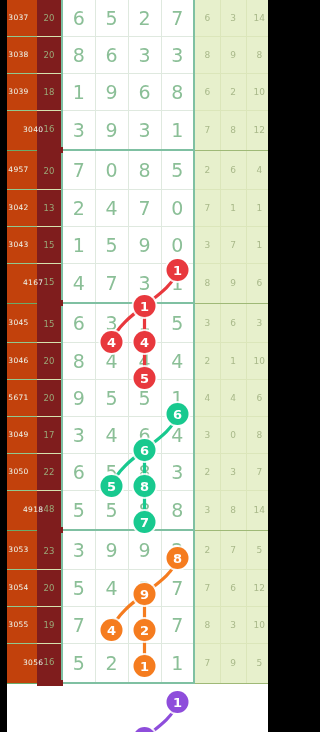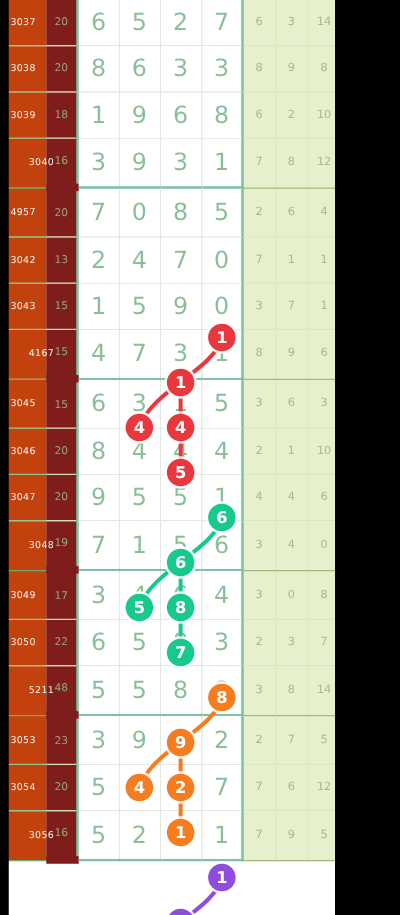--- a/index.html
+++ b/index.html
@@ -192,42 +192,31 @@
           <td class="sum">20</td>
           <td class="dig first">8</td>
           <td class="dig">4</td>
           <td class="dig">4</td>
           <td class="dig last">4</td>
           <td class="st">2</td>
           <td class="st">1</td>
           <td class="st lastcol">10</td>
         </tr>
         <tr>
-          <td class="idx">3047</td>
+          <td class="idx">5671</td>
           <td class="sum">20</td>
           <td class="dig first">9</td>
           <td class="dig">5</td>
           <td class="dig">5</td>
           <td class="dig last">1</td>
           <td class="st">4</td>
           <td class="st">4</td>
           <td class="st lastcol">6</td>
         </tr>
         <tr>
-          <td class="idx grp">3048</td>
-          <td class="sum grp">19</td>
-          <td class="dig grp first">7</td>
-          <td class="dig grp">1</td>
-          <td class="dig grp">5</td>
-          <td class="dig grp last">6</td>
-          <td class="st grp">3</td>
-          <td class="st grp">4</td>
-          <td class="st grp lastcol">0</td>
-        </tr>
-        <tr>
           <td class="idx">3049</td>
           <td class="sum">17</td>
           <td class="dig first">3</td>
           <td class="dig">4</td>
           <td class="dig">6</td>
           <td class="dig last">4</td>
           <td class="st">3</td>
           <td class="st">0</td>
           <td class="st lastcol">8</td>
         </tr>
@@ -236,21 +225,21 @@
           <td class="sum">22</td>
           <td class="dig first">6</td>
           <td class="dig">5</td>
           <td class="dig">8</td>
           <td class="dig last">3</td>
           <td class="st">2</td>
           <td class="st">3</td>
           <td class="st lastcol">7</td>
         </tr>
         <tr>
-          <td class="idx grp">5211</td>
+          <td class="idx grp">4918</td>
           <td class="sum grp">48</td>
           <td class="dig grp first">5</td>
           <td class="dig grp">5</td>
           <td class="dig grp">8</td>
           <td class="dig grp last">8</td>
           <td class="st grp">3</td>
           <td class="st grp">8</td>
           <td class="st grp lastcol">14</td>
         </tr>
         <tr>
@@ -267,20 +256,31 @@
         <tr>
           <td class="idx">3054</td>
           <td class="sum">20</td>
           <td class="dig first">5</td>
           <td class="dig">4</td>
           <td class="dig">2</td>
           <td class="dig last">7</td>
           <td class="st">7</td>
           <td class="st">6</td>
           <td class="st lastcol">12</td>
+        </tr>
+        <tr>
+          <td class="idx">3055</td>
+          <td class="sum">19</td>
+          <td class="dig first">7</td>
+          <td class="dig">4</td>
+          <td class="dig">1</td>
+          <td class="dig last">7</td>
+          <td class="st">8</td>
+          <td class="st">3</td>
+          <td class="st lastcol">10</td>
         </tr>
         <tr>
           <td class="idx grp">3056</td>
           <td class="sum grp">16</td>
           <td class="dig grp first">5</td>
           <td class="dig grp">2</td>
           <td class="dig grp">8</td>
           <td class="dig grp last">1</td>
           <td class="st grp">7</td>
           <td class="st grp">9</td>

